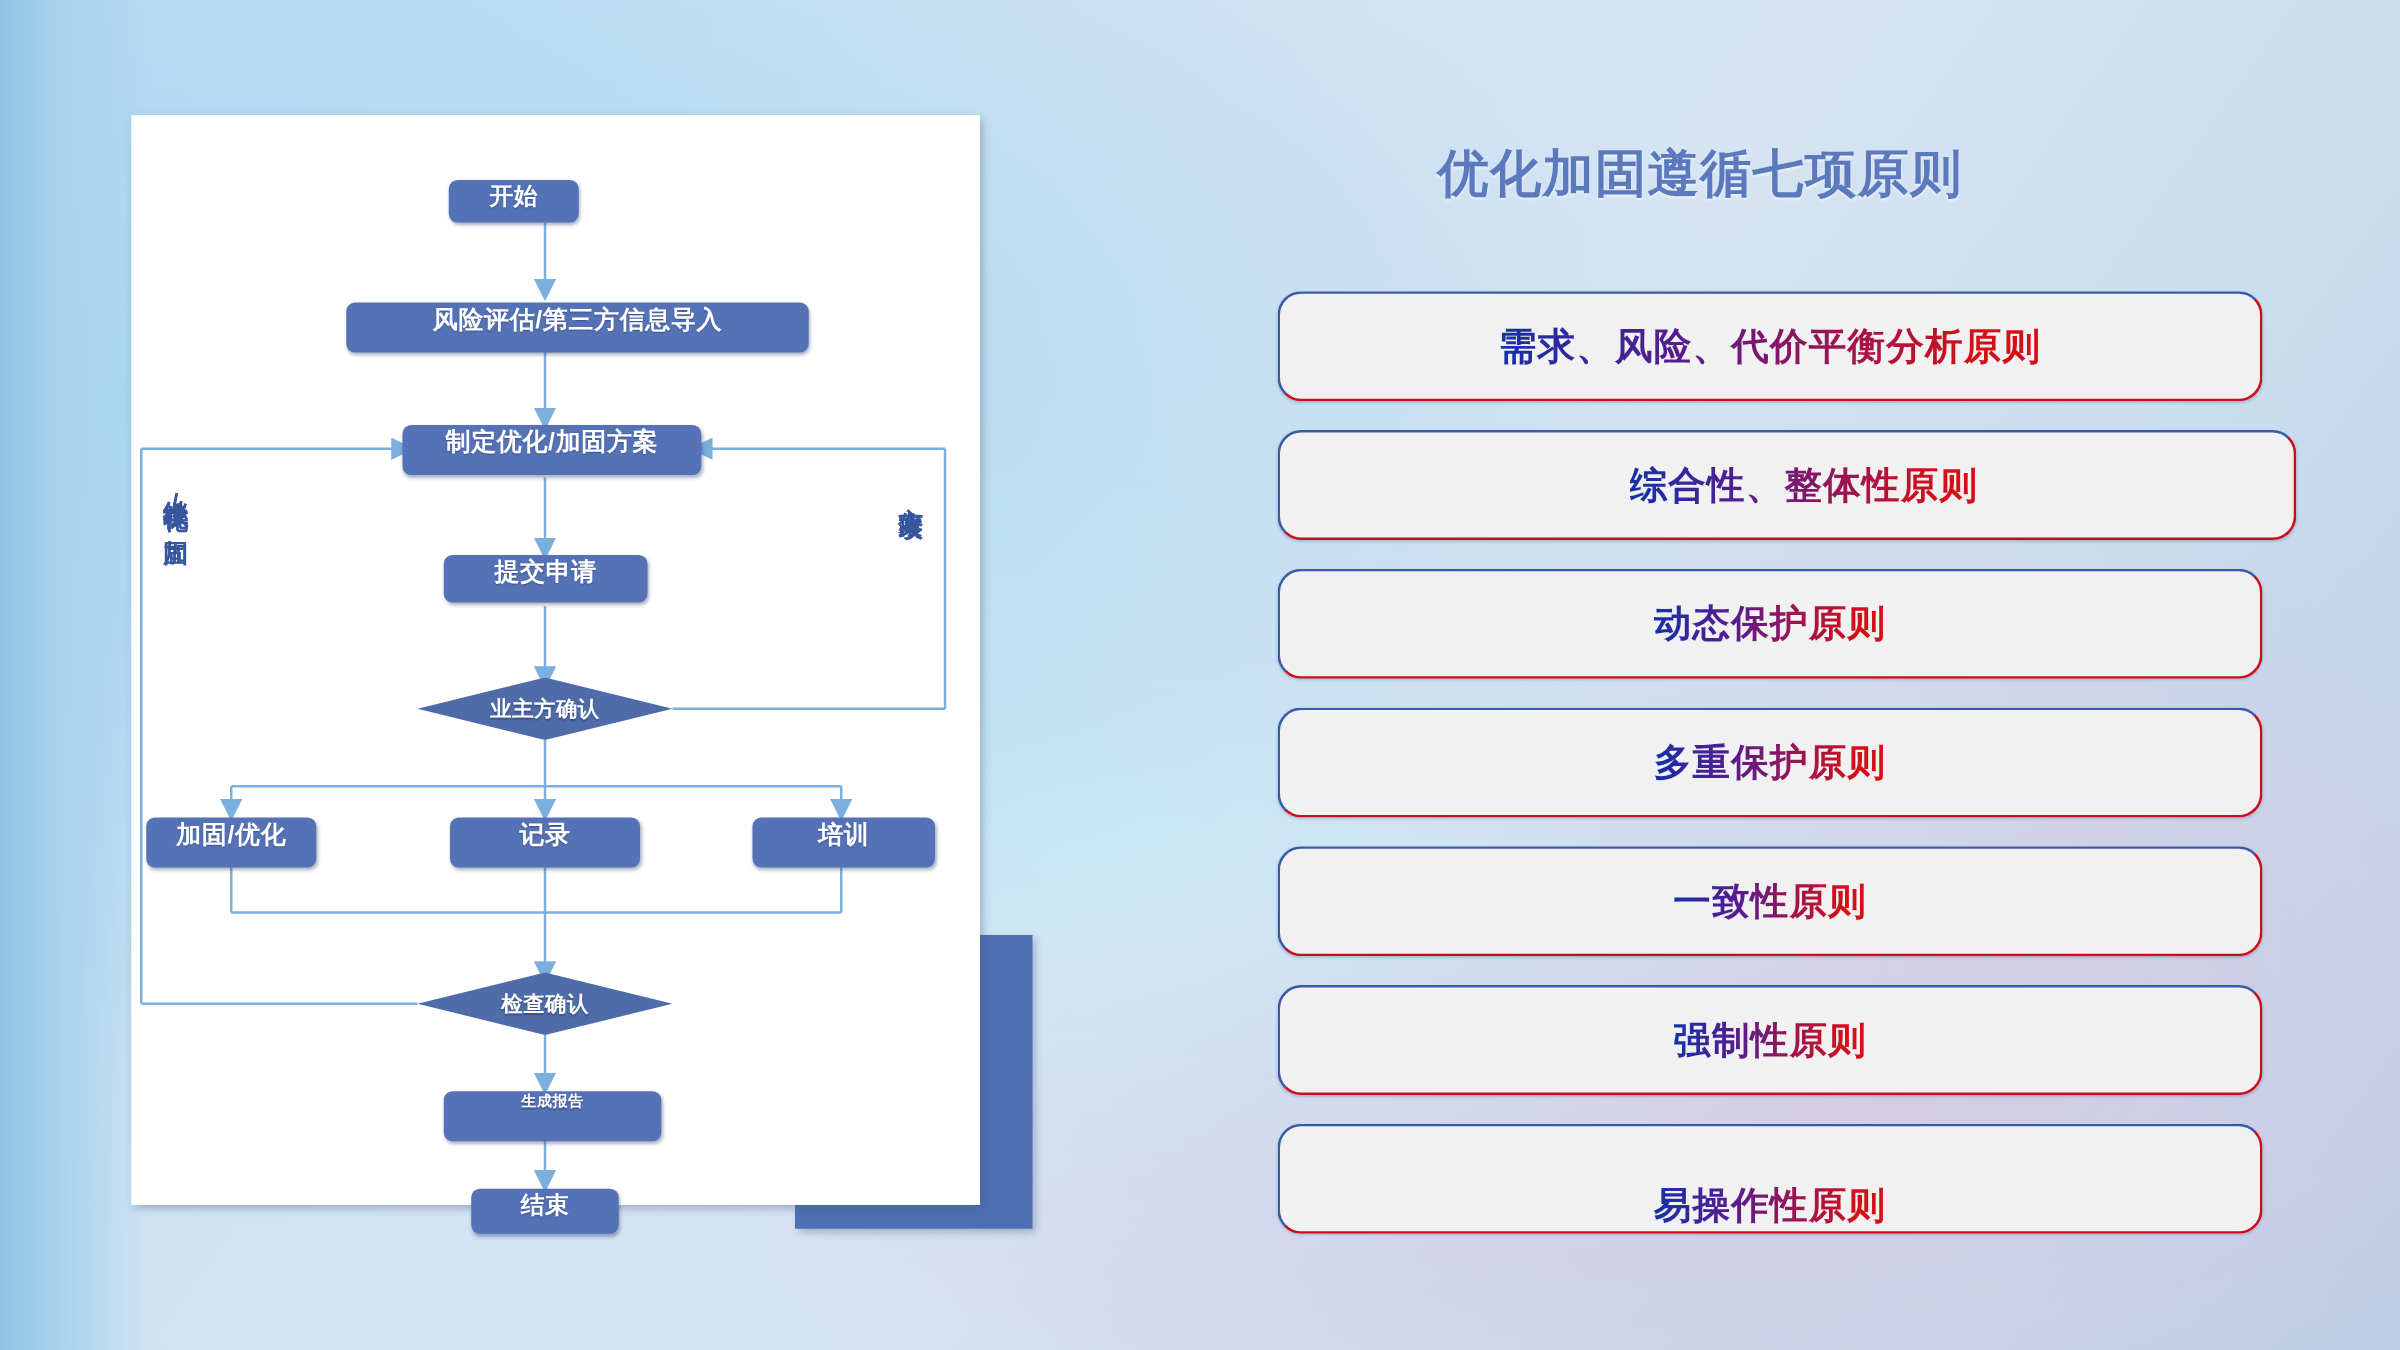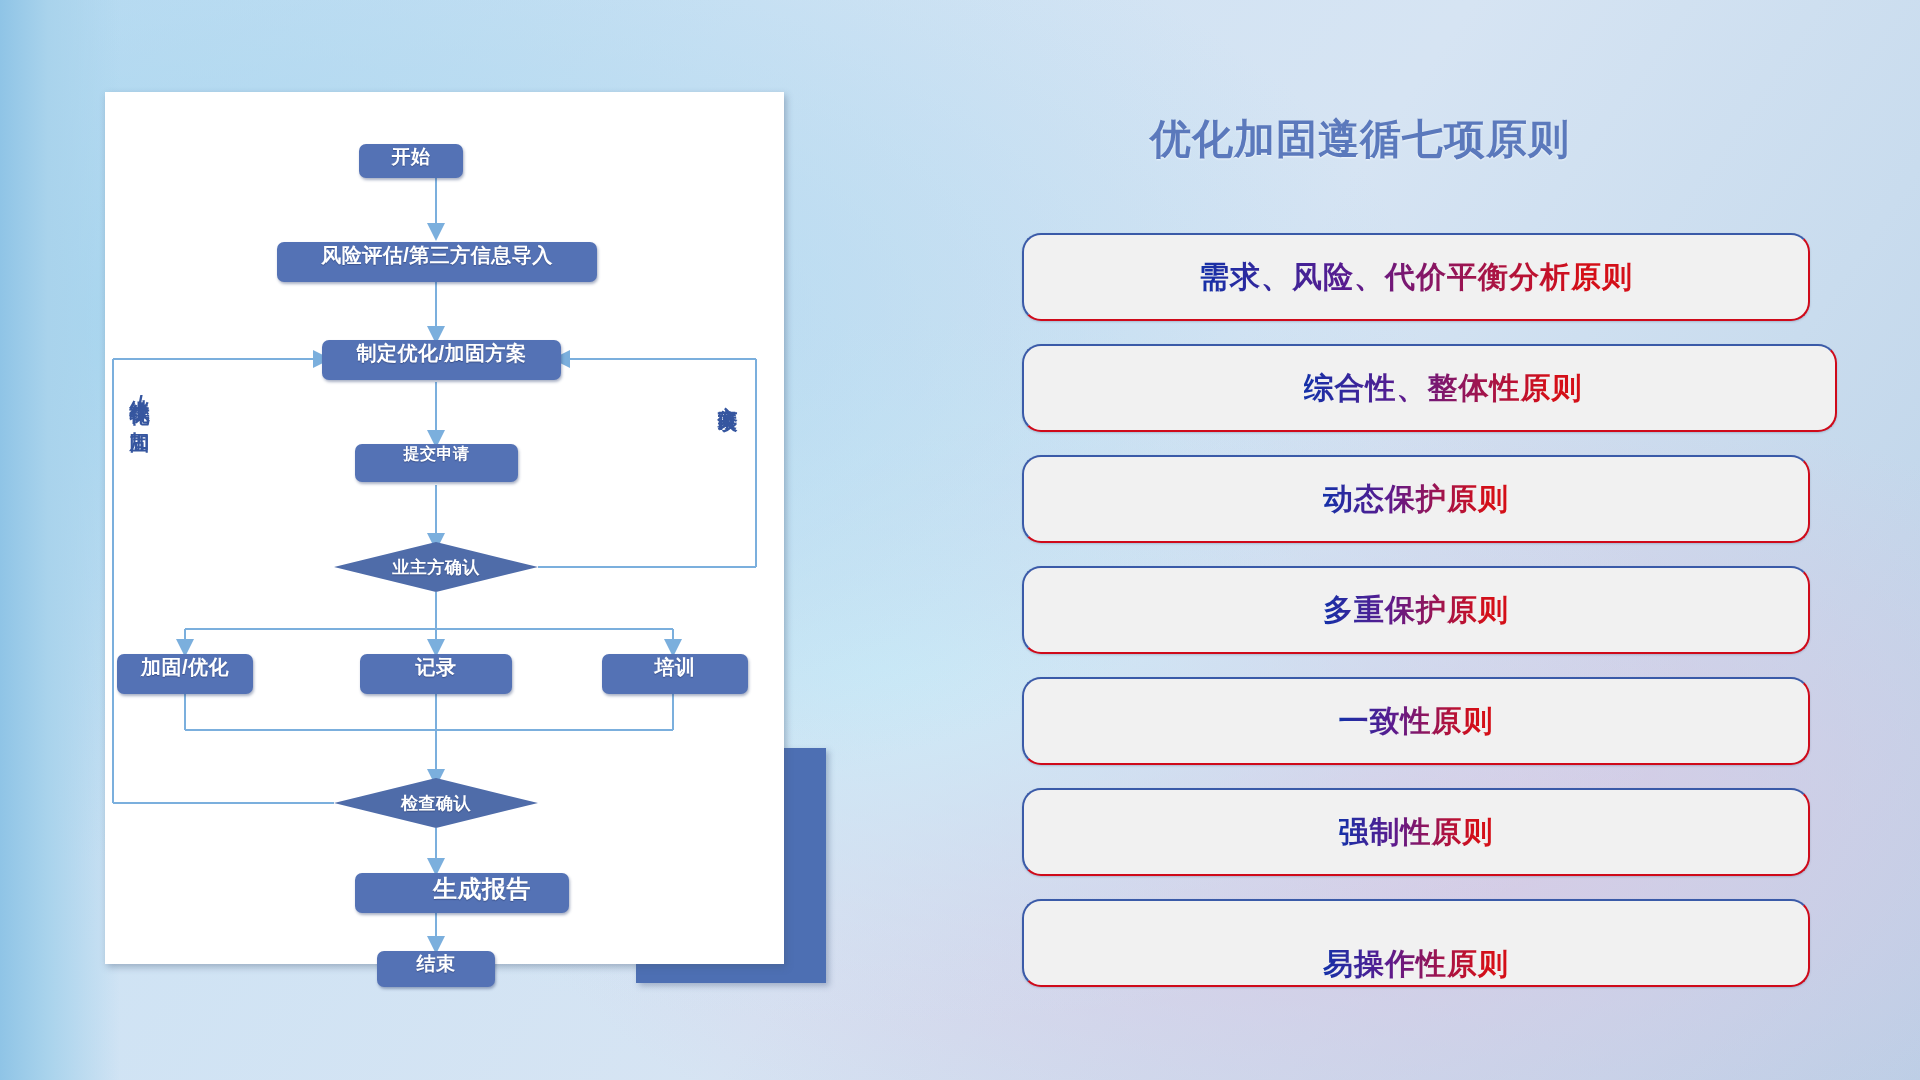--- a/index.html
+++ b/index.html
@@ -152,29 +152,29 @@
           <line x1="433" y1="475" x2="651" y2="475"></line>
           <line x1="651" y1="475" x2="651" y2="267"></line>
           <line x1="651" y1="267" x2="456" y2="267" marker-end="url(#ah)"></line>
         </g>
       </svg>
 
       <div class="node" style="left:254px;top:52px;width:104px;height:34px;font-size:19px;">
         <span>开始</span>
       </div>
 
-      <div class="node" style="left:172px;top:150px;width:320px;height:40px;font-size:20px;">
+      <div class="node" style="left:172px;top:150px;width:370px;height:40px;font-size:20px;">
         <span>风险评估/第三方信息导入</span>
       </div>
 
       <div class="node" style="left:217px;top:248px;width:239px;height:40px;font-size:20px;">
         <span>制定优化/加固方案</span>
       </div>
 
-      <div class="node" style="left:250px;top:352px;width:163px;height:38px;font-size:16px;">
+      <div class="node" style="left:250px;top:352px;width:163px;height:38px;font-size:20px;">
         <span>提交申请</span>
       </div>
 
       <div class="node dia" style="left:229px;top:450px;width:204px;height:50px;">
         <svg class="dia-shape" width="204" height="50">
           <polygon points="102,0 204,25 102,50 0,25" fill="#4f6ca9"></polygon>
         </svg>
         <div class="dia-label" style="left:0;top:0;width:204px;height:50px;font-size:17px;">
           <span>业主方确认</span>
         </div>
@@ -194,21 +194,21 @@
 
       <div class="node dia" style="left:229px;top:686px;width:204px;height:50px;">
         <svg class="dia-shape" width="204" height="50">
           <polygon points="102,0 204,25 102,50 0,25" fill="#4f6ca9"></polygon>
         </svg>
         <div class="dia-label" style="left:0;top:0;width:204px;height:50px;font-size:17px;">
           <span>检查确认</span>
         </div>
       </div>
 
-      <div class="node" style="left:250px;top:781px;width:174px;height:40px;font-size:24px;padding-left:40px;">
+      <div class="node" style="left:250px;top:781px;width:174px;height:40px;font-size:12px;">
         <span>生成报告</span>
       </div>
 
       <div class="node" style="left:272px;top:859px;width:118px;height:36px;font-size:19px;">
         <span>结束</span>
       </div>
 
       <div class="vlabel" style="left:22px;top:292px;font-size:20px;">继续优化/加固</div>
 
       <div class="vlabel" style="left:610px;top:298px;font-size:20px;">方案修改</div>

